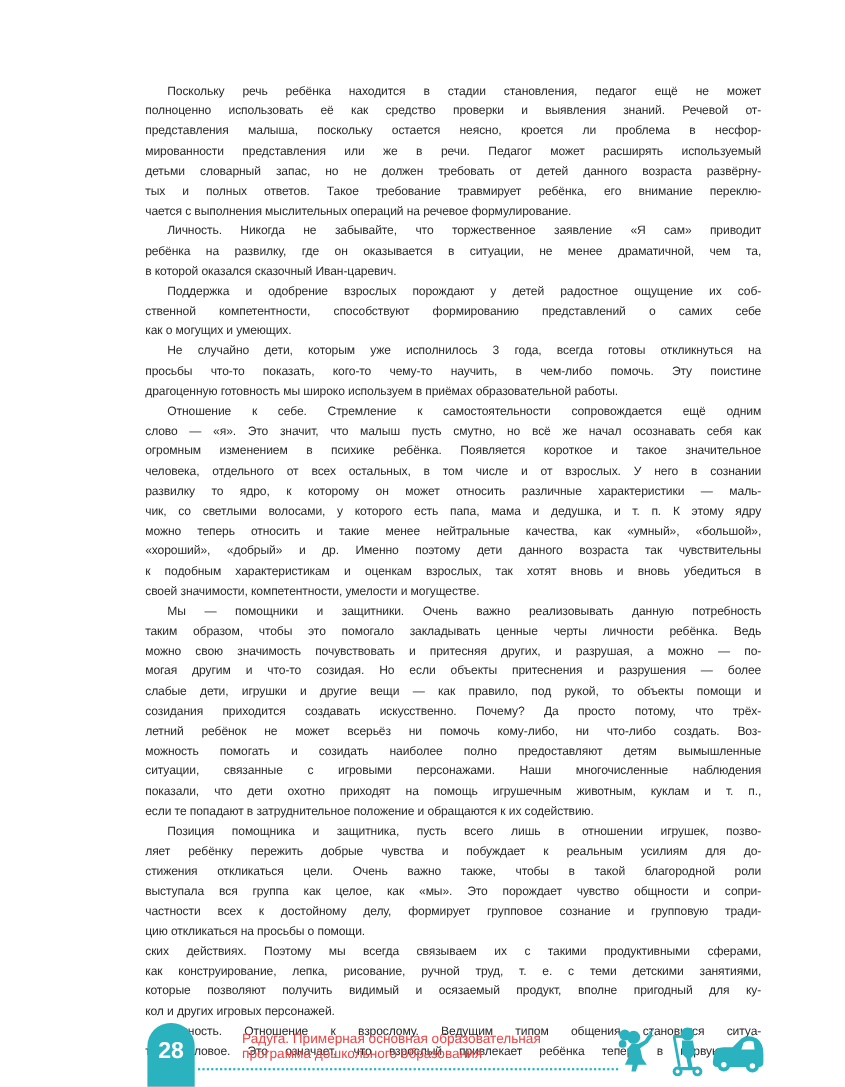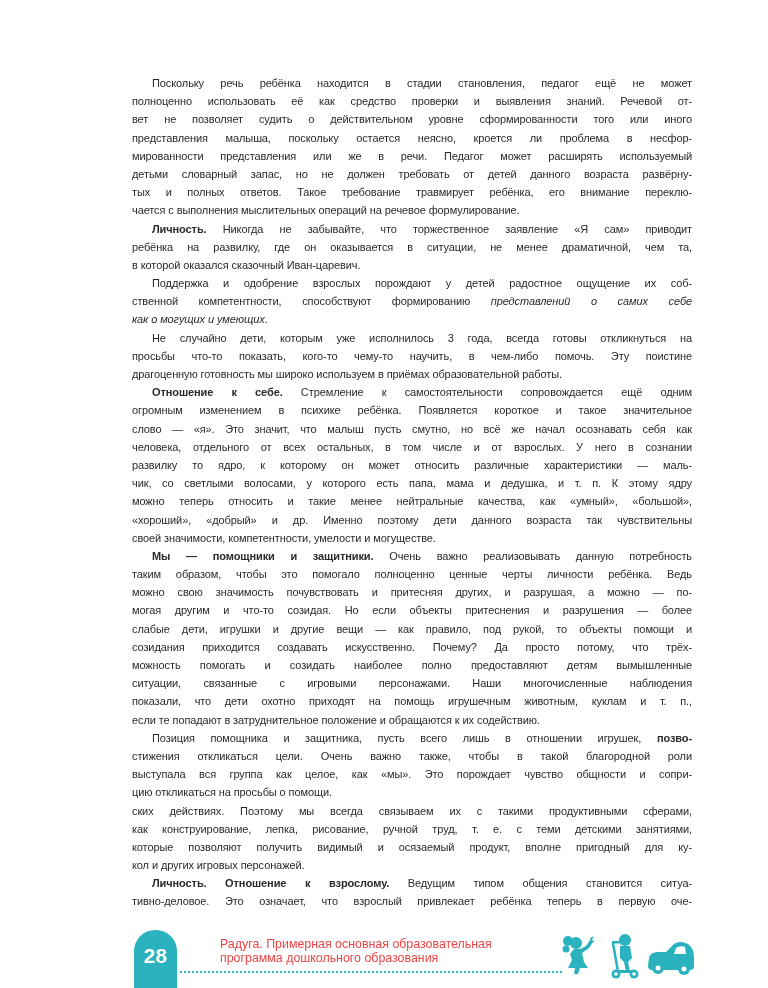--- a/index.html
+++ b/index.html
@@ -30,22 +30,22 @@
     text-align: justify;
     text-align-last: justify;
     letter-spacing: -0.1px;
   }
   .line.last {
     text-align-last: left;
   }
   .line.indent {
     padding-left: 20px;
   }
-  .b { font-weight: bold; }
-  .i { font-style: italic; }
+  .b { font-weight: normal; }
+  .i { }
 
   
   .footer {
     position: absolute;
     left: 0;
     top: 925px;
     width: 768px;
     height: 68px;
   }
   .page-badge {
@@ -90,21 +90,20 @@
   .icons svg { position: absolute; }
 </style>
 </head>
 <body>
 
 <div class="page-body">
 
   <div>
     <span class="line indent">Поскольку речь ребёнка находится в стадии становления, педагог ещё не может</span>
     <span class="line">полноценно использовать её как средство проверки и выявления знаний. Речевой от-</span>
-    <span class="line">вет не позволяет судить о действительном уровне сформированности того или иного</span>
     <span class="line">представления малыша, поскольку остается неясно, кроется ли проблема в несфор-</span>
     <span class="line">мированности представления или же в речи. Педагог может расширять используемый</span>
     <span class="line">детьми словарный запас, но не должен требовать от детей данного возраста развёрну-</span>
     <span class="line">тых и полных ответов. Такое требование травмирует ребёнка, его внимание переклю-</span>
     <span class="line last">чается с выполнения мыслительных операций на речевое формулирование.</span>
   </div>
 
   <div>
     <span class="line indent"><span class="b">Личность.</span><span> Никогда не забывайте, что торжественное заявление «Я сам» приводит</span></span>
     <span class="line">ребёнка на развилку, где он оказывается в ситуации, не менее драматичной, чем та,</span>
@@ -118,47 +117,51 @@
   </div>
 
   <div>
     <span class="line indent">Не случайно дети, которым уже исполнилось 3 года, всегда готовы откликнуться на</span>
     <span class="line">просьбы что-то показать, кого-то чему-то научить, в чем-либо помочь. Эту поистине</span>
     <span class="line last">драгоценную готовность мы широко используем в приёмах образовательной работы.</span>
   </div>
 
   <div>
     <span class="line indent"><span class="b">Отношение к себе.</span><span> Стремление к самостоятельности сопровождается ещё одним</span></span>
+    <span class="line">слово — «я». Это значит, что малыш пусть смутно, но всё же начал осознавать себя как</span>
     <span class="line">огромным изменением в психике ребёнка. Появляется короткое и такое значительное</span>
-    <span class="line">слово — «я». Это значит, что малыш пусть смутно, но всё же начал осознавать себя как</span>
     <span class="line">человека, отдельного от всех остальных, в том числе и от взрослых. У него в сознании</span>
     <span class="line">развилку то ядро, к которому он может относить различные характеристики — маль-</span>
     <span class="line">чик, со светлыми волосами, у которого есть папа, мама и дедушка, и т. п. К этому ядру</span>
     <span class="line">можно теперь относить и такие менее нейтральные качества, как «умный», «большой»,</span>
     <span class="line">«хороший», «добрый» и др. Именно поэтому дети данного возраста так чувствительны</span>
+    <span class="line">к подобным характеристикам и оценкам взрослых, так хотят вновь и вновь убедиться в</span>
     <span class="line last">своей значимости, компетентности, умелости и могуществе.</span>
   </div>
 
   <div>
     <span class="line indent"><span class="b">Мы — помощники и защитники.</span><span> Очень важно реализовывать данную потребность</span></span>
-    <span class="line">таким образом, чтобы это помогало полноценно ценные черты личности ребёнка. Ведь</span>
+    <span class="line">таким образом, чтобы это помогало закладывать ценные черты личности ребёнка. Ведь</span>
     <span class="line">можно свою значимость почувствовать и притесняя других, и разрушая, а можно — по-</span>
     <span class="line">могая другим и что-то созидая. Но если объекты притеснения и разрушения — более</span>
     <span class="line">слабые дети, игрушки и другие вещи — как правило, под рукой, то объекты помощи и</span>
     <span class="line">созидания приходится создавать искусственно. Почему? Да просто потому, что трёх-</span>
+    <span class="line">летний ребёнок не может всерьёз ни помочь кому-либо, ни что-либо создать. Воз-</span>
     <span class="line">можность помогать и созидать наиболее полно предоставляют детям вымышленные</span>
     <span class="line">ситуации, связанные с игровыми персонажами. Наши многочисленные наблюдения</span>
     <span class="line">показали, что дети охотно приходят на помощь игрушечным животным, куклам и т. п.,</span>
     <span class="line last">если те попадают в затруднительное положение и обращаются к их содействию.</span>
   </div>
 
   <div>
     <span class="line indent"><span>Позиция помощника и защитника, пусть всего лишь в отношении игрушек, </span><span class="b">позво-</span></span>
+    <span class="line"><span class="b">ляет ребёнку пережить добрые чувства</span><span> и побуждает к </span><span class="b">реальным усилиям</span><span> для до-</span></span>
     <span class="line">стижения откликаться цели. Очень важно также, чтобы в такой благородной роли</span>
     <span class="line">выступала вся группа как целое, как «мы». Это порождает чувство общности и сопри-</span>
+    <span class="line">частности всех к достойному делу, формирует групповое сознание и групповую тради-</span>
     <span class="line last">цию откликаться на просьбы о помощи.</span>
   </div>
 
   <div>
     <span class="line">ских действиях. Поэтому мы всегда связываем их с такими продуктивными сферами,</span>
     <span class="line">как конструирование, лепка, рисование, ручной труд, т. е. с теми детскими занятиями,</span>
     <span class="line">которые позволяют получить видимый и осязаемый продукт, вполне пригодный для ку-</span>
     <span class="line last">кол и других игровых персонажей.</span>
   </div>
 

